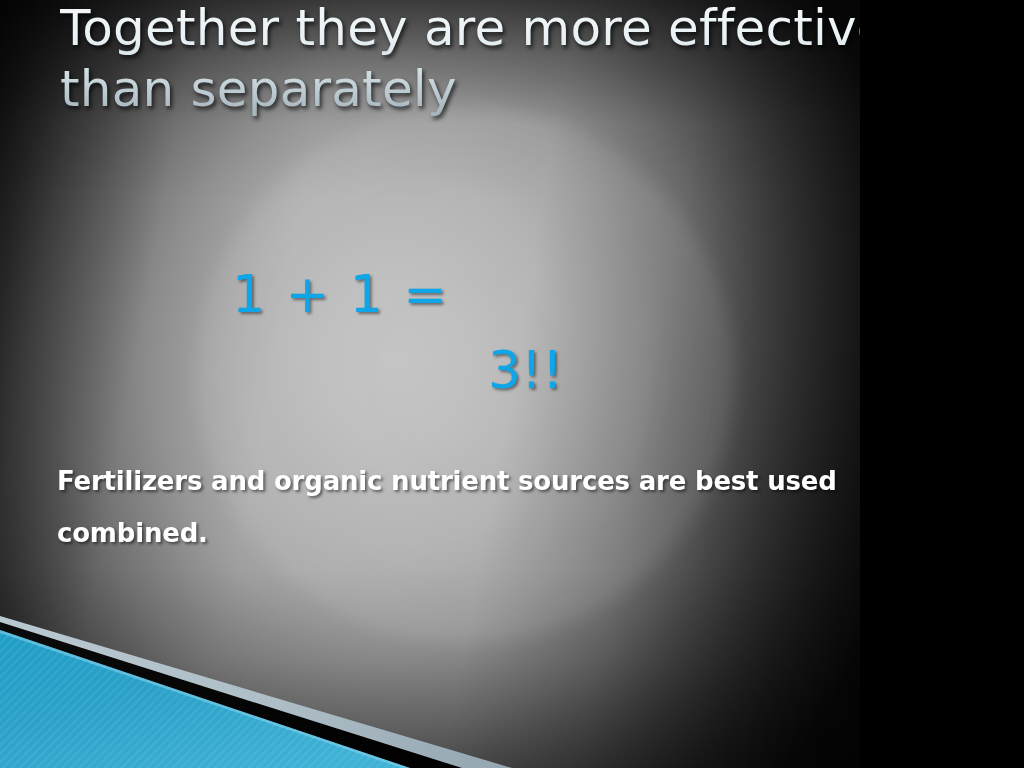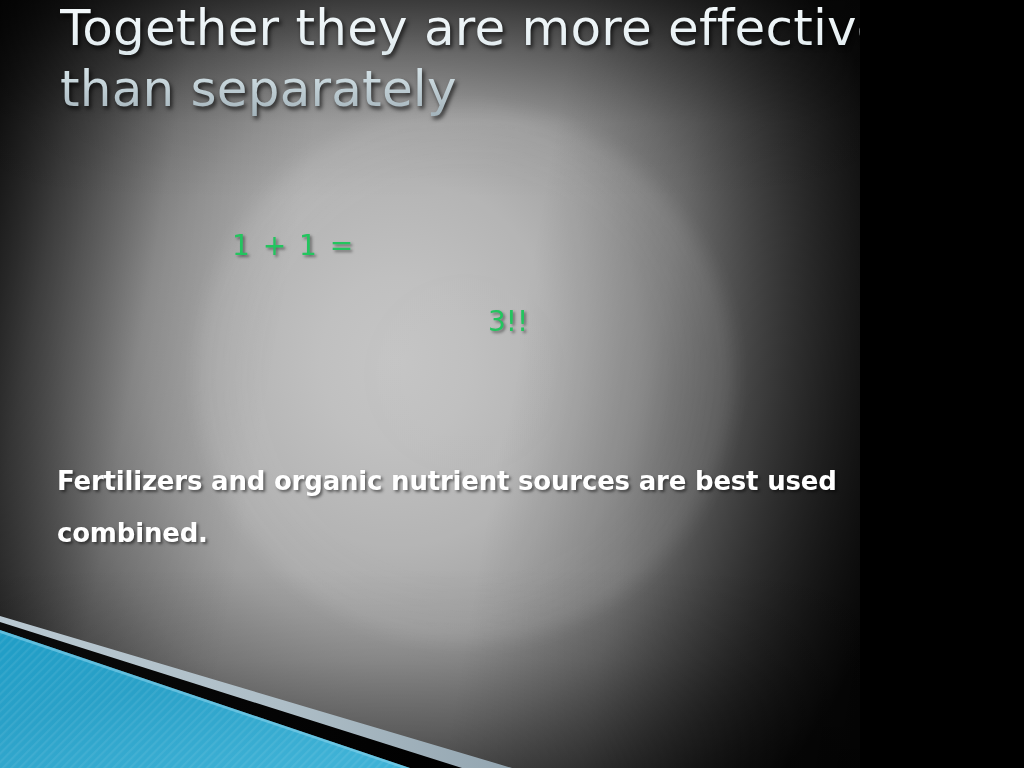--- a/index.html
+++ b/index.html
@@ -94,26 +94,27 @@
       #9fb0b8 100%);
     -webkit-background-clip: text;
     background-clip: text;
     color: transparent;
     -webkit-text-fill-color: transparent;
     filter: drop-shadow(2px 3px 2px rgba(0,0,0,0.72));
   }
 
   .eq {
     position: absolute;
-    color: #22c55e;
-    font-size: 28px;
+    color: #0ea5e9;
+    font-size: 52px;
     font-weight: 400;
     line-height: 44px;
     text-shadow: 2px 2px 3px rgba(0,0,0,0.45);
     white-space: pre;
+    margin-top: 48px;
   }
   #eq-left  { left: 232px; top: 224px; letter-spacing: 2px; }
   #eq-right { left: 488px; top: 300px; letter-spacing: 0px; }
 
   #body-text {
     position: absolute;
     left: 57px;
     top: 455px;
     width: 900px;
     color: #ffffff;

